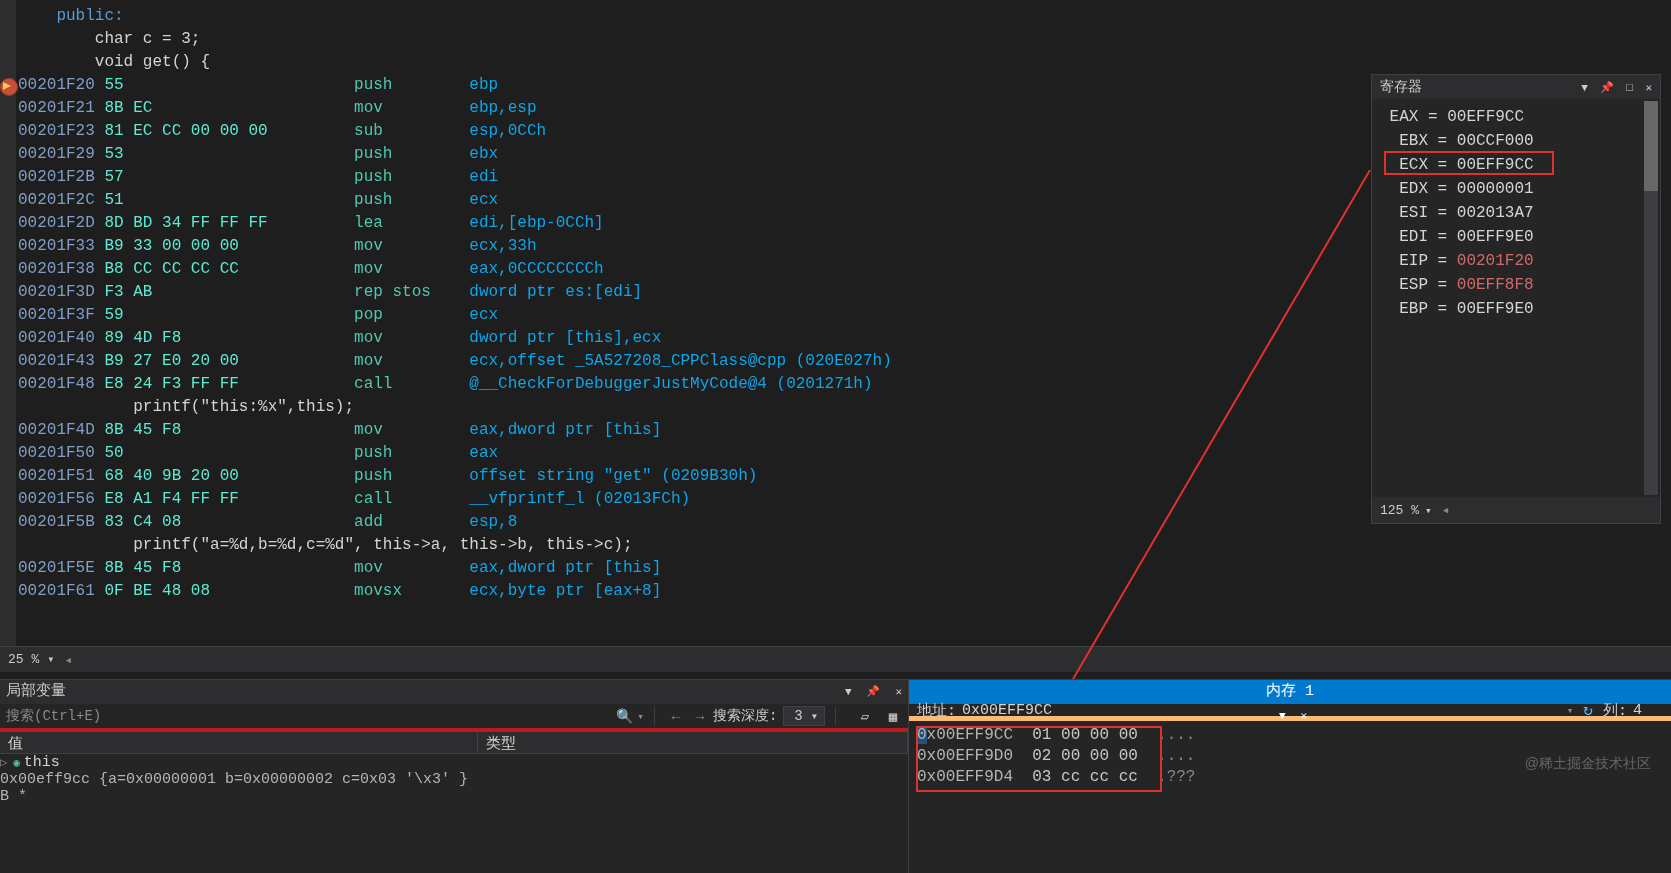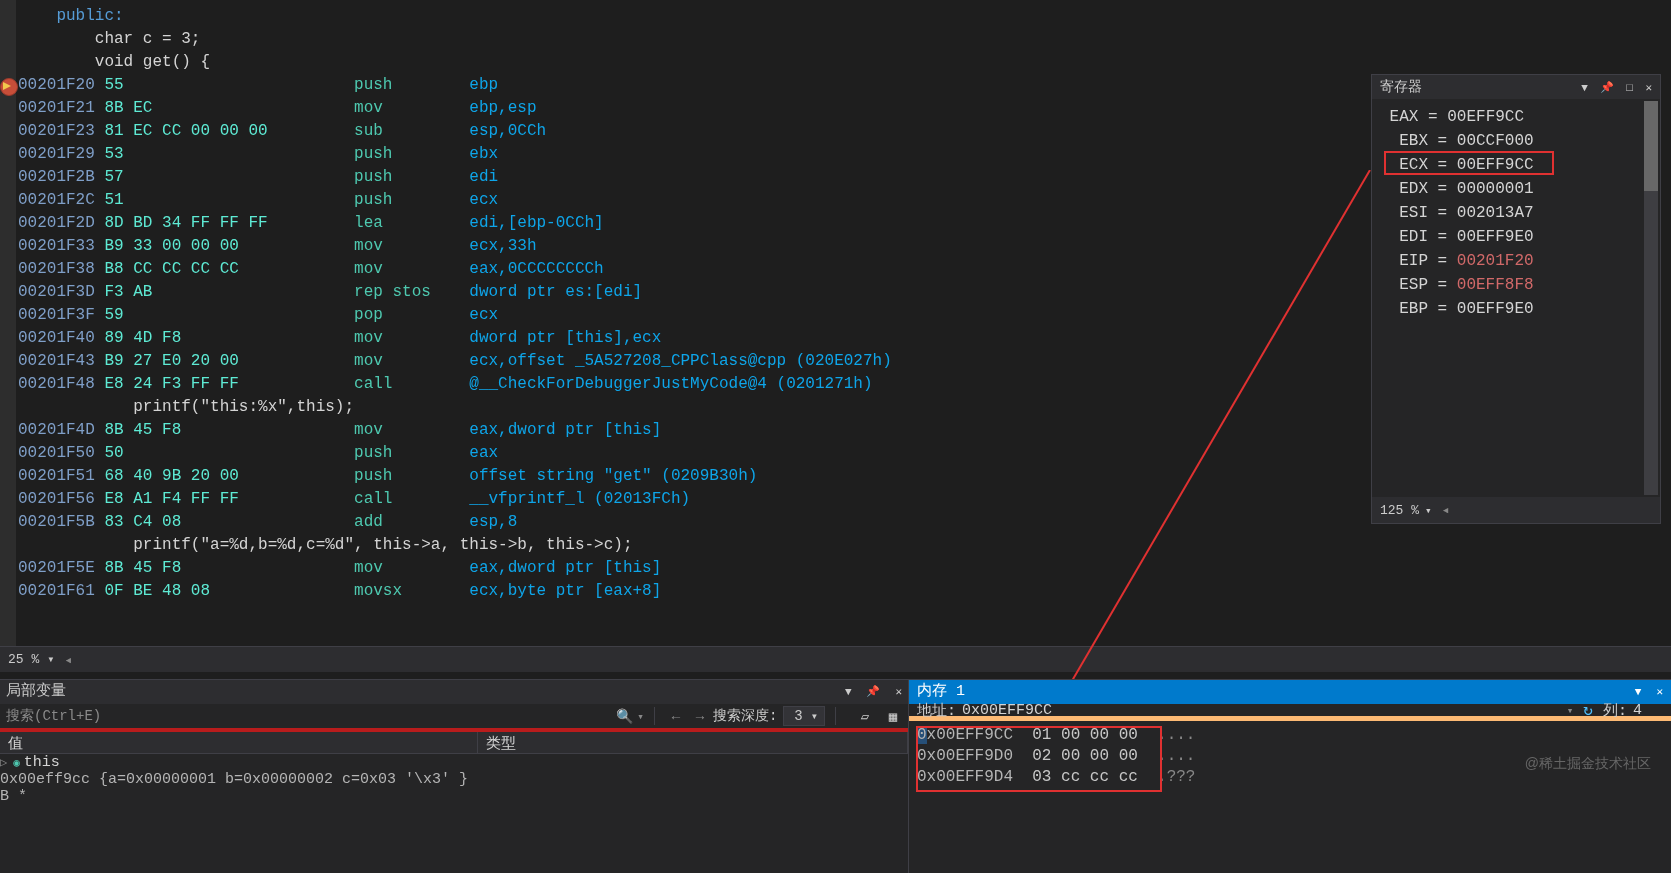--- a/index.html
+++ b/index.html
@@ -51,21 +51,21 @@
 .locrow { display:flex; height:22px; font-size:15px;flex-direction:column; }
 .locrow .c1 { color:#d4d4d4; }
 .locrow .c2 { color:#b5b5b5; }
 .locrow .c3 { color:#b5b5b5; }
 .tri::before { content:"▷"; margin-right:4px; color:#888; font-size:12px; }
 .circ::before { content:"◉"; margin:0 4px 0 2px; color:#4ec9b0; font-size:11px; }
 .navbtn { width:22px; height:22px; display:inline-flex; align-items:center; justify-content:center; margin-right:2px; color:#888; }
 
 
 .memory { position:absolute; bottom:0; left:908px; right:0; height:194px; background:#252526; border-top:1px solid #3f3f46; border-left:1px solid #3f3f46; }
-.memhdr { background:#007acc; height:24px; line-height:24px; padding:0 8px; font-size:15px; color:#ffffff; display:flex; justify-content:space-between; align-items:center; }
+.memhdr { background:#007acc; height:24px; line-height:24px; padding:0 8px; font-size:15px; color:#ffffff; display:flex; justify-content:space-between; align-items:center;flex-direction:column; }
 .memhdr .controls span { font-size:11px; margin-left:6px; }
 .memaddr { height:17px; display:flex; align-items:center; padding:0 8px; font-size:15px; border-bottom:5px solid #fdba74; }
 .memaddr .lbl { color:#cccccc; margin-right:6px; }
 .memaddr .val { flex:1; color:#d4d4d4; }
 .memaddr .refresh { color:#4fc1ff; font-size:16px; margin:0 10px; }
 .memaddr .collbl { color:#cccccc; margin-right:6px; }
 .memaddr .col { color:#d4d4d4; width:30px; }
 .membody { padding:4px 8px; font-size:16px; line-height:21px; }
 .memline { white-space:pre; color:#999; }
 .memline .ma { color:#b5b5b5; }

